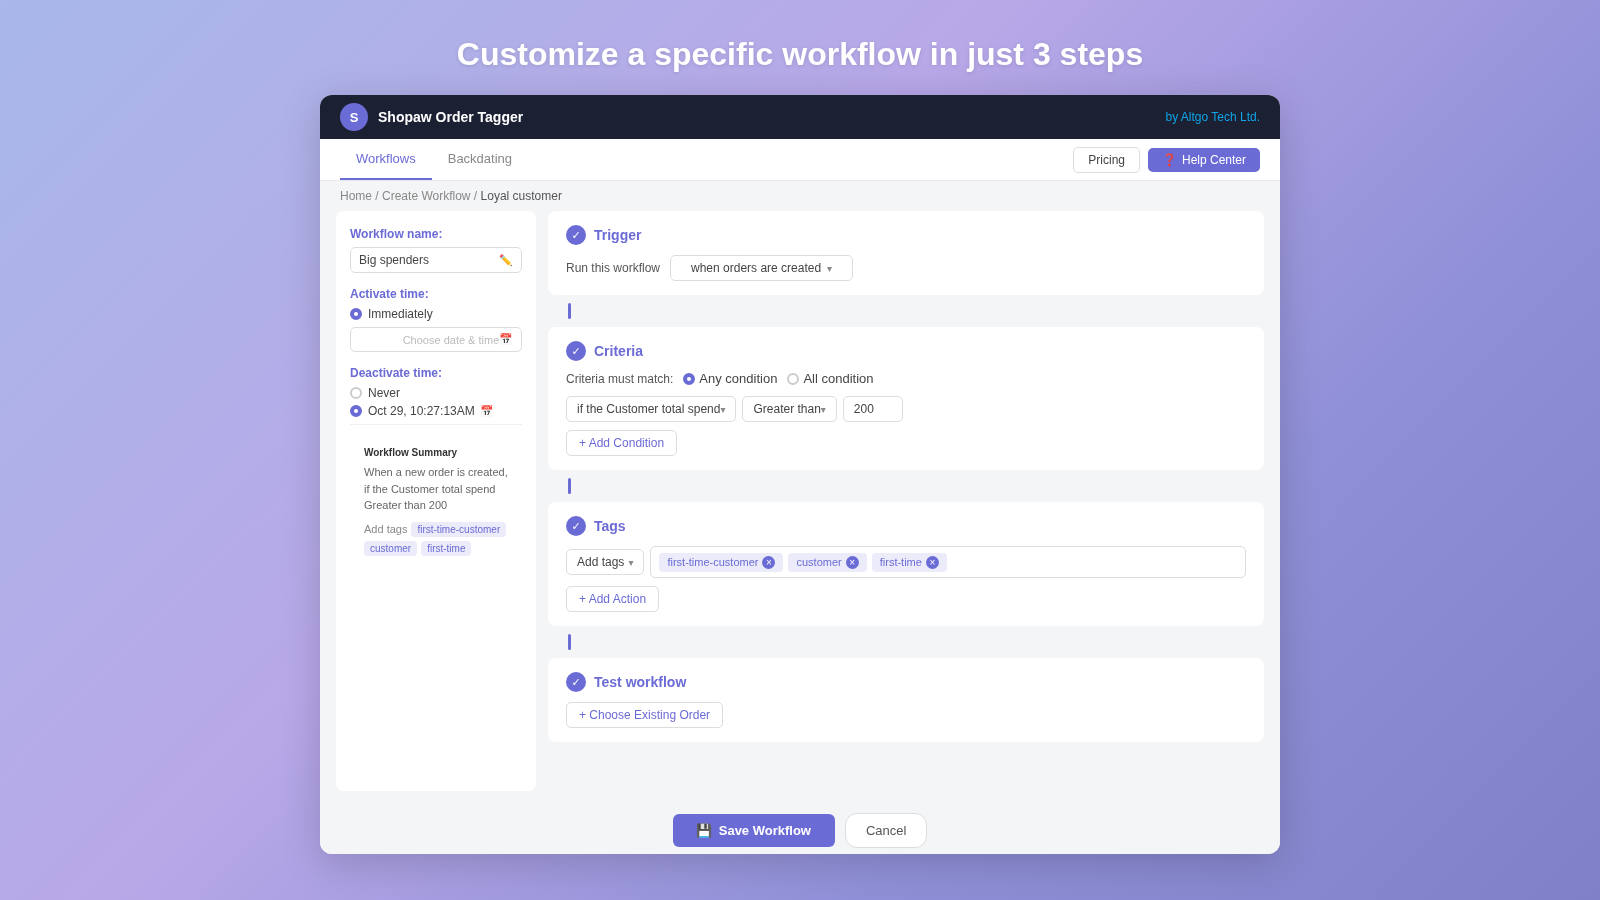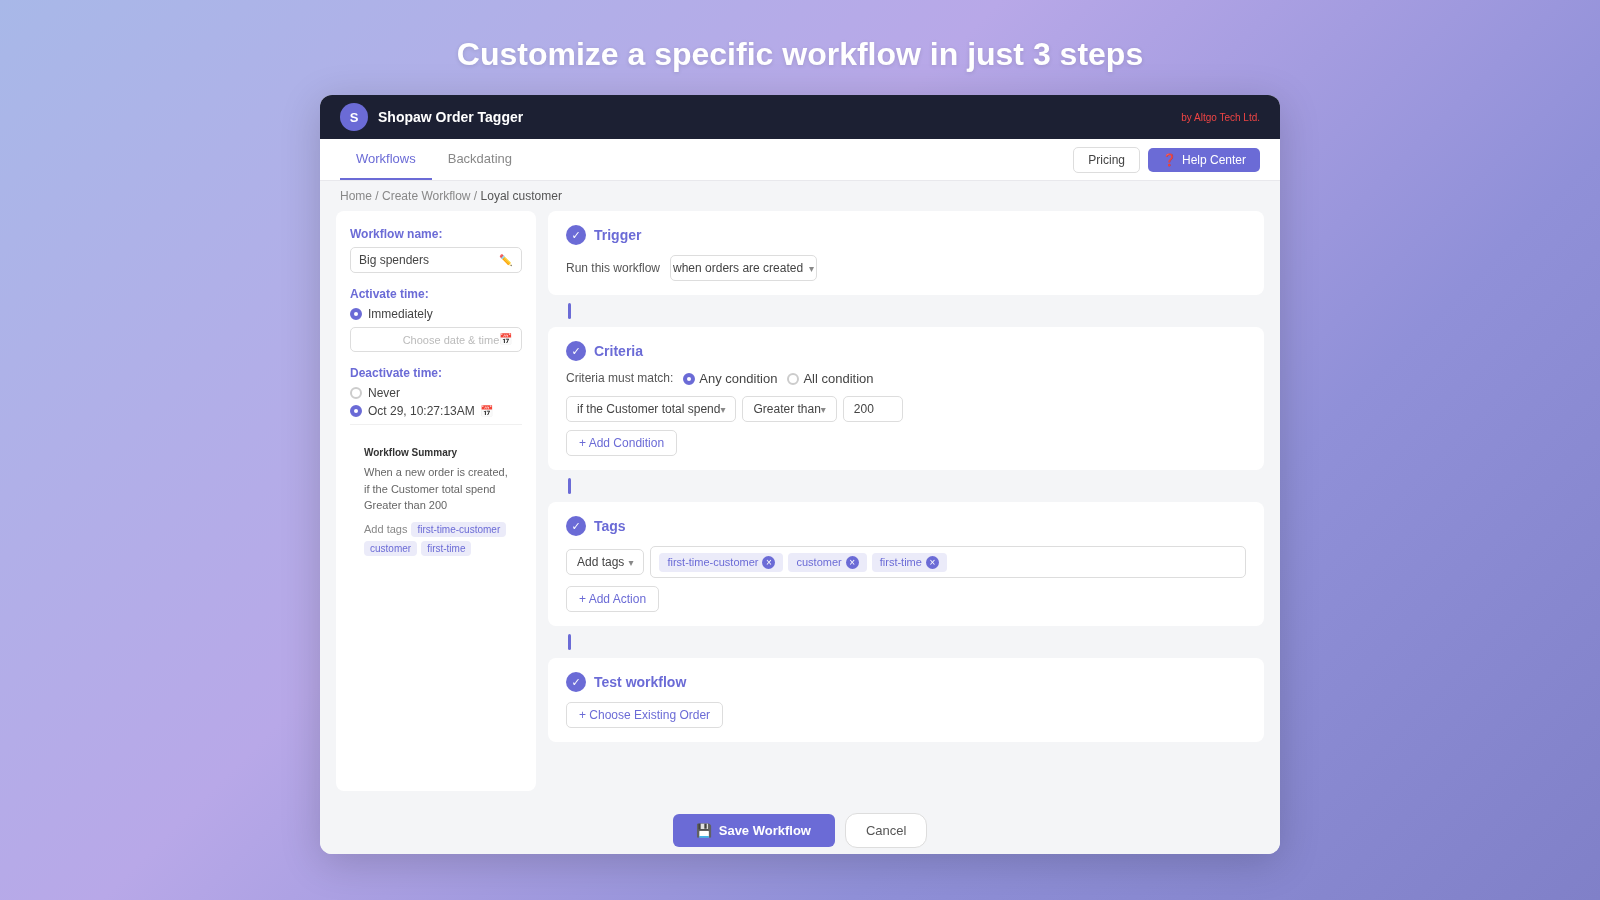--- a/index.html
+++ b/index.html
@@ -54,22 +54,22 @@
       color: #fff;
       font-size: 13px;
       font-weight: bold;
     }
     .app-name {
       color: #fff;
       font-size: 14px;
       font-weight: 600;
     }
     .topbar-right {
-      color: #ef4444;
-      font-size: 10px;
+      color: #0ea5e9;
+      font-size: 12px;
     }
     
     .nav-bar {
       background: #fff;
       display: flex;
       align-items: center;
       justify-content: space-between;
       padding: 0 20px;
       border-bottom: 1px solid #e8e8ec;
       height: 42px;
@@ -295,33 +295,33 @@
     .trigger-row {
       display: flex;
       align-items: center;
       gap: 10px;
       font-size: 12px;
       color: #555;
     }
     .select-input {
       border: 1px solid #ddd;
       border-radius: 5px;
-      padding: 5px 2px;
+      padding: 5px 20px;
       font-size: 12px;
       color: #444;
       background: #fff;
       display: flex;
       align-items: center;
       gap: 6px;
       cursor: pointer;
     }
     
     .criteria-match-row {
       display: flex;
-      align-items: flex-start;
+      align-items: center;
       gap: 10px;
       font-size: 12px;
       color: #555;
       margin-bottom: 10px;
     }
     .radio-label {
       display: flex;
       align-items: center;
       gap: 4px;
       font-size: 13px;

